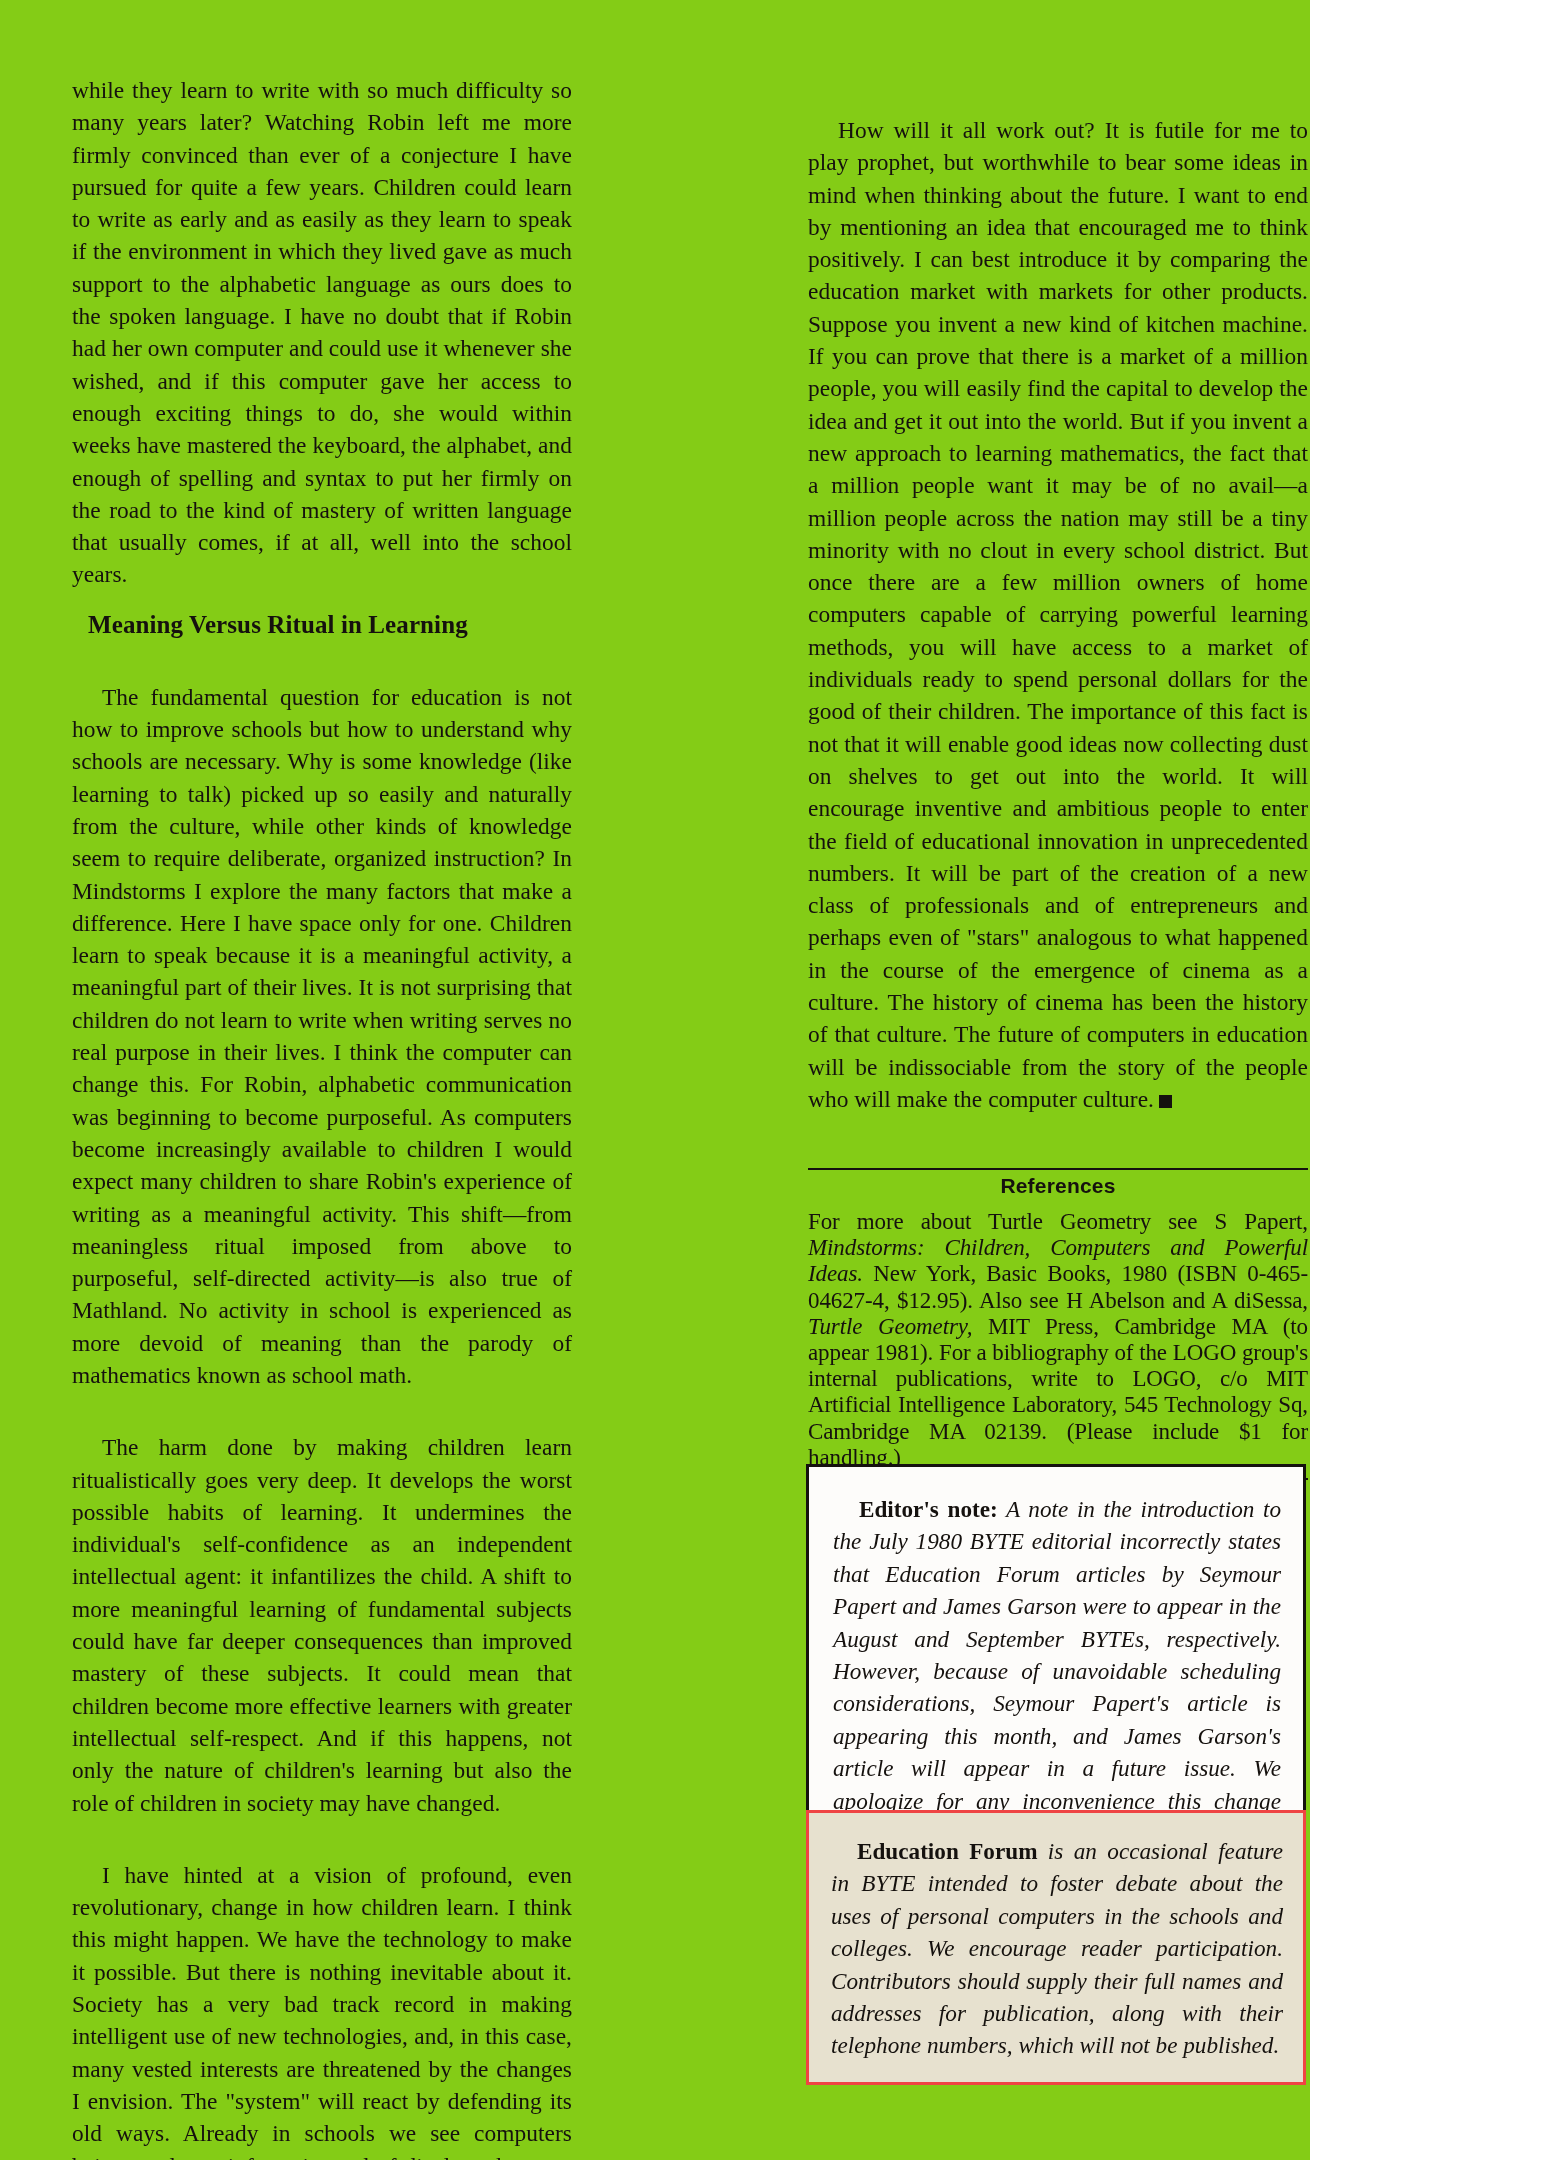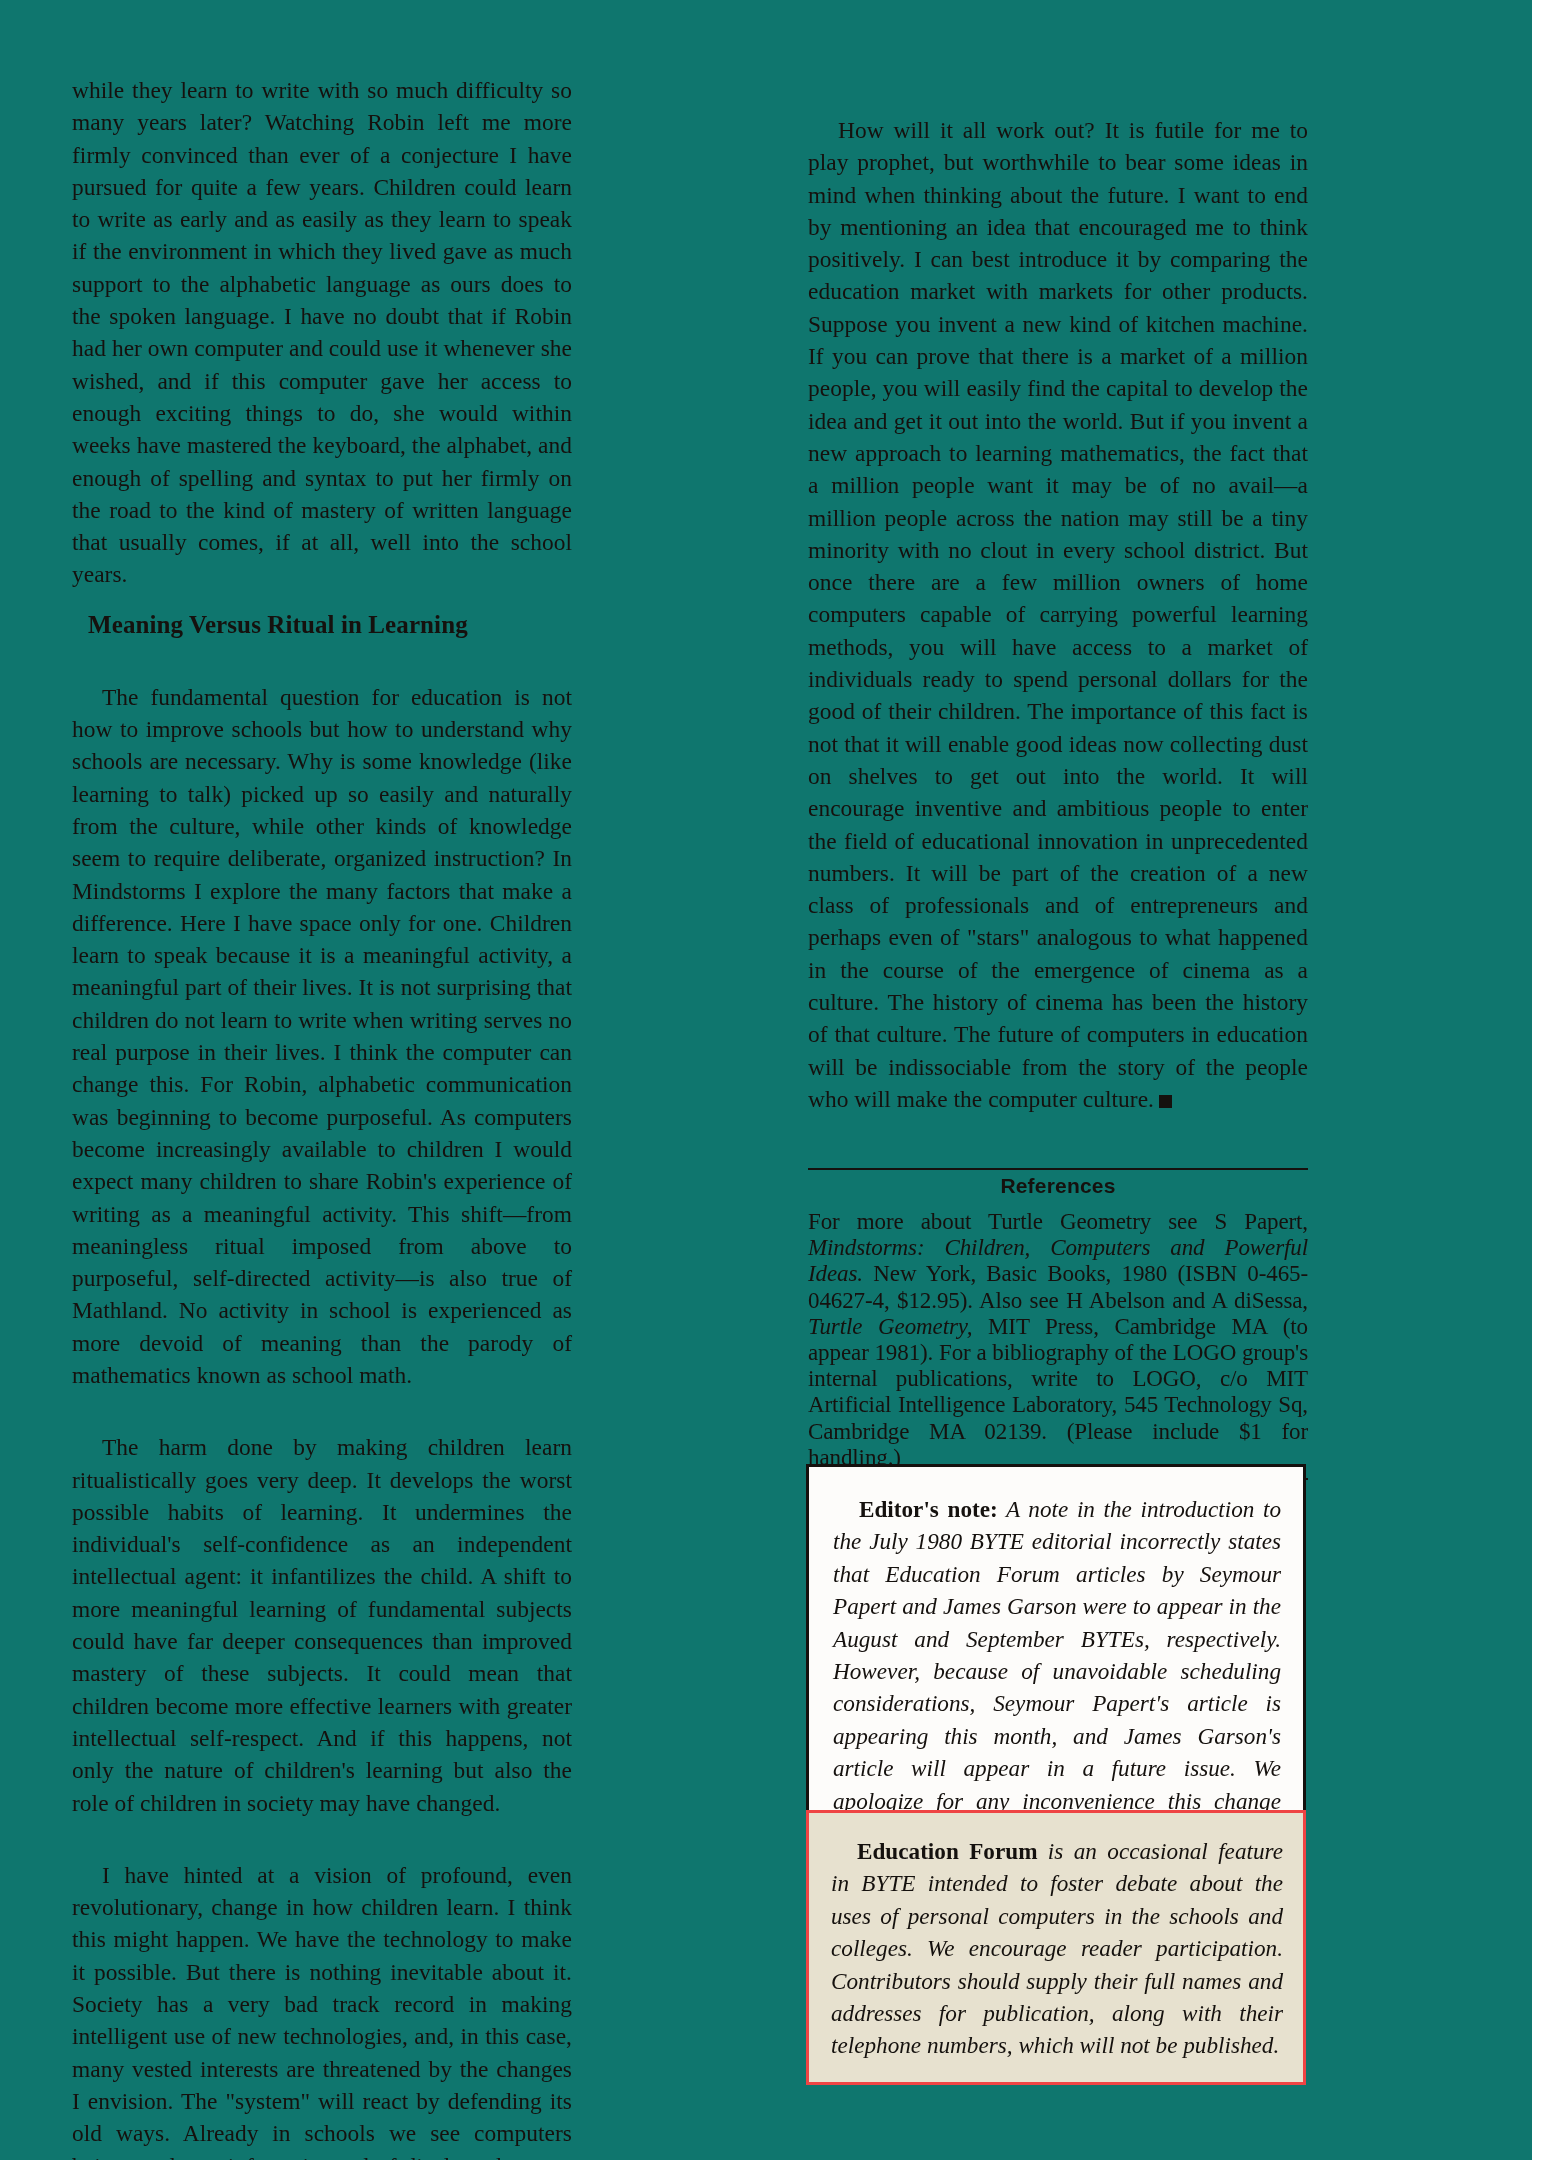--- a/index.html
+++ b/index.html
@@ -2,23 +2,23 @@
 <html><head>
 <meta charset="utf-8">
 <style>
   html, body {
     margin: 0;
     padding: 0;
     background: #ffffff;
   }
   .page {
     position: relative;
-    width: 1532px;
+    width: 1310px;
     height: 2160px;
-    background: #0f766e;
+    background: #84cc16;
     overflow: hidden;
     font-family: "Liberation Serif", serif;
     color: #15110e;
   }
   .columns {
     position: absolute;
     left: 0;
     top: 0;
     width: 1557px;
     height: 2160px;

